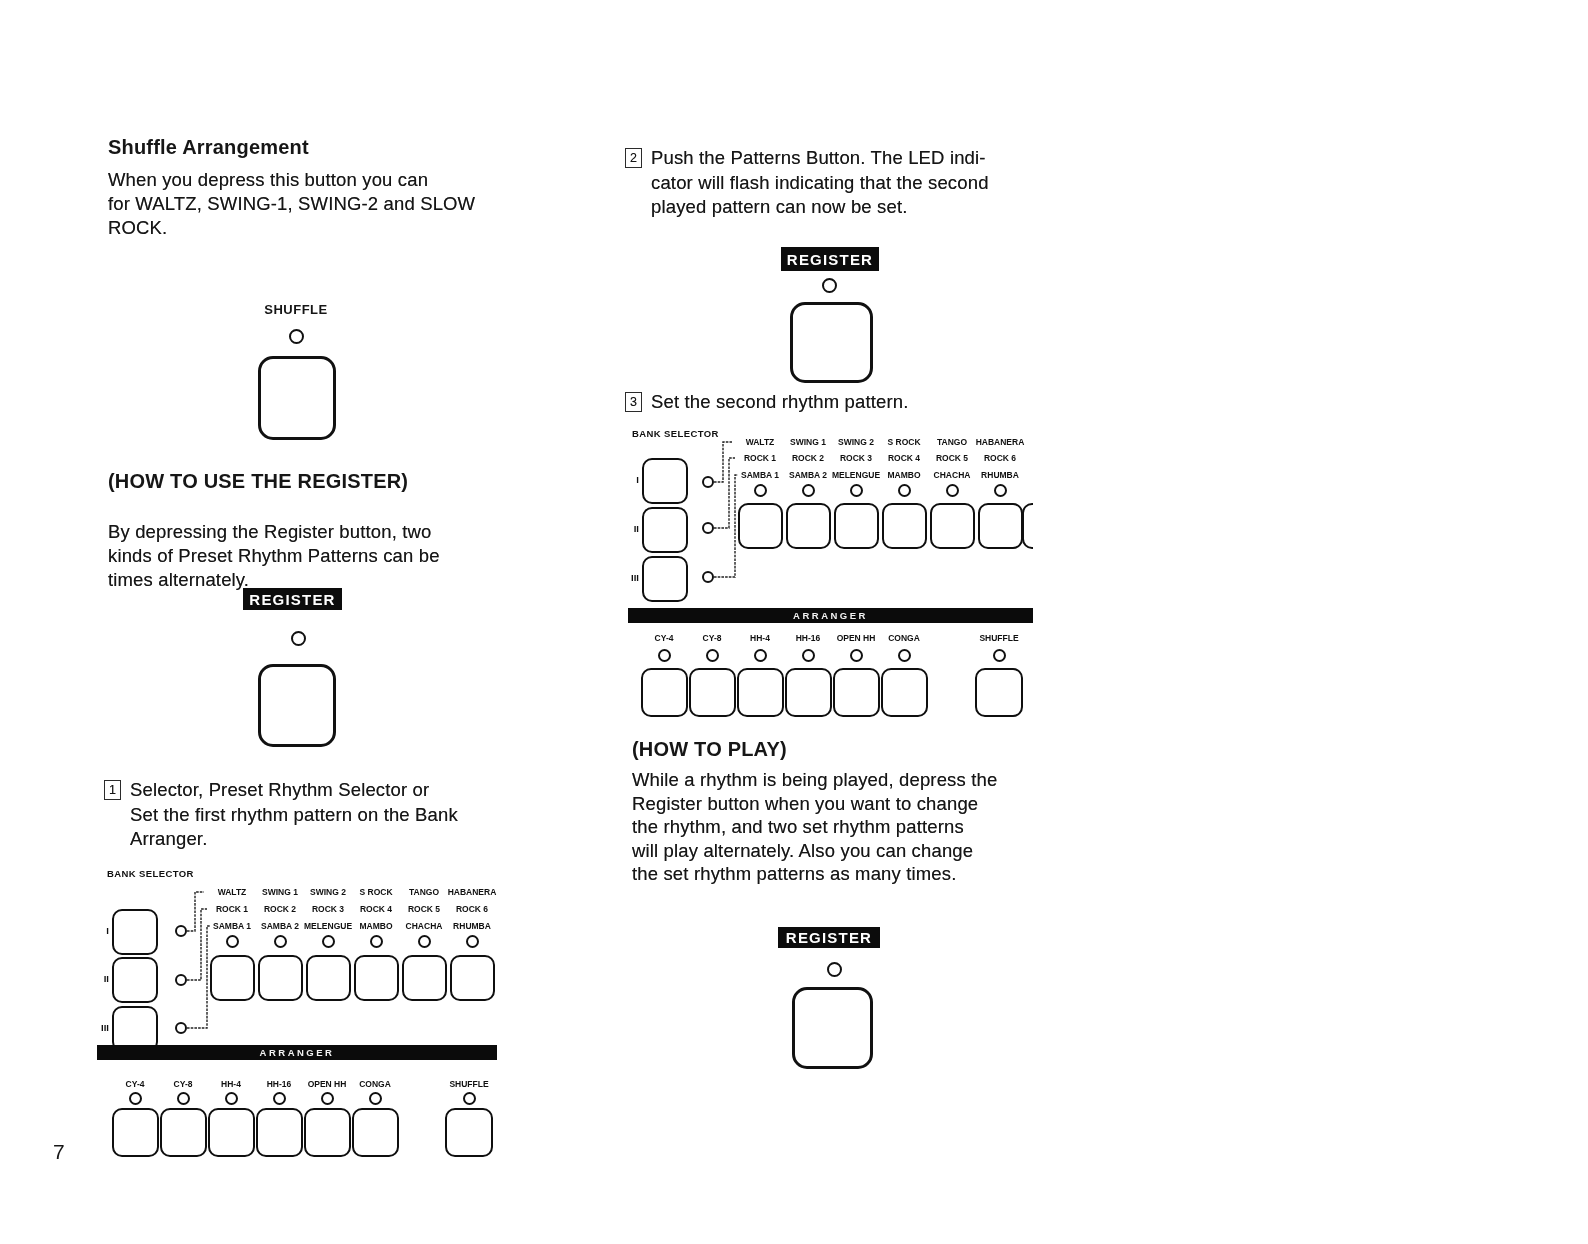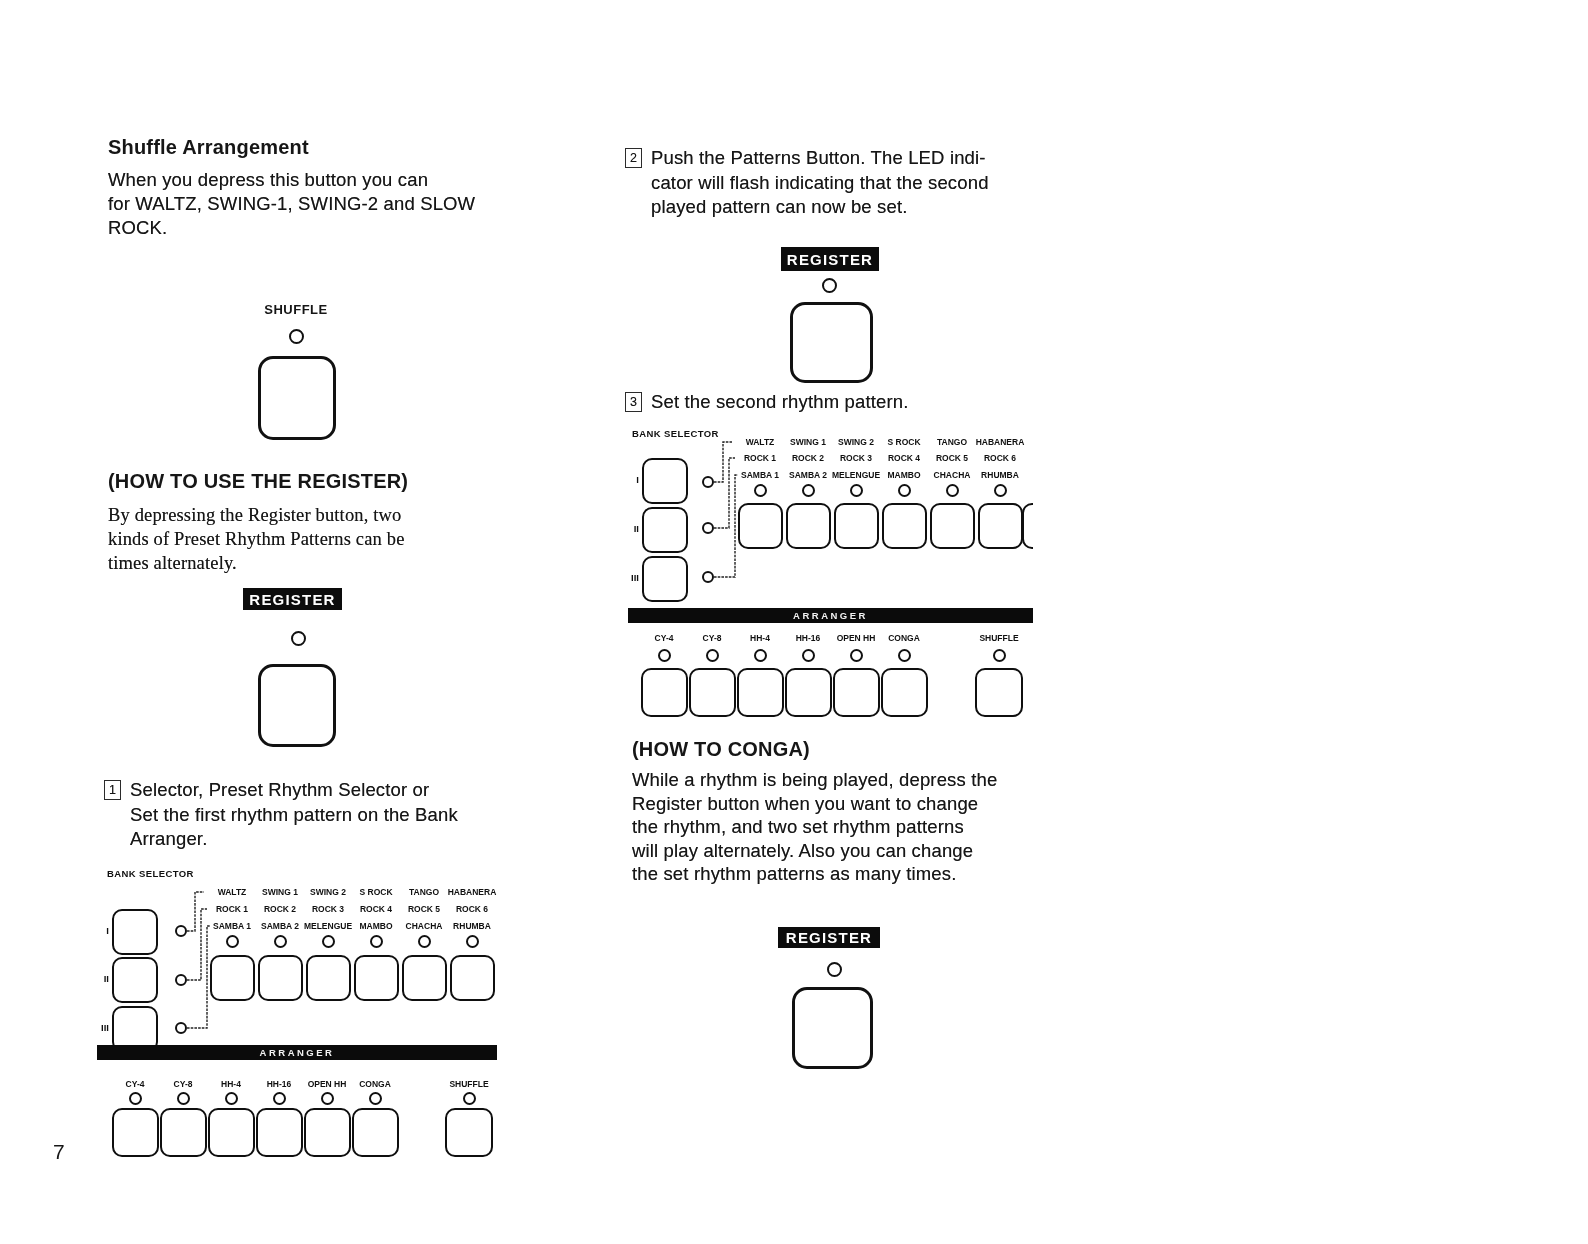--- a/index.html
+++ b/index.html
@@ -44,21 +44,21 @@
       <div class="ln">When you depress this button you can</div>
       <div class="ln">for WALTZ, SWING-1, SWING-2 and SLOW</div>
       <div class="ln">ROCK.</div>
     </div>
 
   <div class="ctl-label" style="left:246px;top:302px;width:100px;">SHUFFLE</div>
   <div class="bled" style="left:289px;top:329px;"></div>
   <div class="bigbtn" style="left:258px;top:356px;width:78px;height:84px;"></div>
 
   <div class="abs hd" style="left:108px;top:470px;">(HOW TO USE THE REGISTER)</div>
-  <div class="abs bodytxt" style="left:108px;top:503px;font-family:Liberation Serif, serif;">
+  <div class="abs bodytxt" style="left:108px;top:520px;">
       <div class="ln">By depressing the Register button, two</div>
       <div class="ln">kinds of Preset Rhythm Patterns can be</div>
       <div class="ln">times alternately.</div>
     </div>
 
   <div class="reglabel" style="left:243px;top:588px;width:99px;height:22px;">REGISTER</div>
   <div class="bled" style="left:291px;top:631px;"></div>
   <div class="bigbtn" style="left:258px;top:664px;width:78px;height:83px;"></div>
 
   <div class="abs step" style="left:104px;top:778px;">
@@ -226,21 +226,21 @@
       <div class="pled" style="left: 227px; top: 229px;"></div>
       <div class="pbtn" style="left: 210px; top: 248px; width: 47px; height: 49px;"></div>
       <div class="plabel c" style="left: 254px; top: 213px; width: 54px;">CONGA</div>
       <div class="pled" style="left: 275px; top: 229px;"></div>
       <div class="pbtn" style="left: 258px; top: 248px; width: 47px; height: 49px;"></div>
       <div class="plabel c" style="left: 348px; top: 213px; width: 56px;">SHUFFLE</div>
       <div class="pled" style="left: 370px; top: 229px;"></div>
       <div class="pbtn" style="left: 352px; top: 248px; width: 48px; height: 49px;"></div>
     </div>
 
-  <div class="abs hd" style="left:632px;top:738px;">(HOW TO CONGA)</div>
+  <div class="abs hd" style="left:632px;top:738px;">(HOW TO PLAY)</div>
   <div class="abs bodytxt" style="left:632px;top:768px;line-height:23.5px;">
       <div class="ln">While a rhythm is being played, depress the</div>
       <div class="ln">Register button when you want to change</div>
       <div class="ln">the rhythm, and two set rhythm patterns</div>
       <div class="ln">will play alternately. Also you can change</div>
       <div class="ln">the set rhythm patterns as many times.</div>
     </div>
 
   <div class="reglabel" style="left:778px;top:927px;width:102px;height:21px;">REGISTER</div>
   <div class="bled" style="left:827px;top:962px;"></div>

